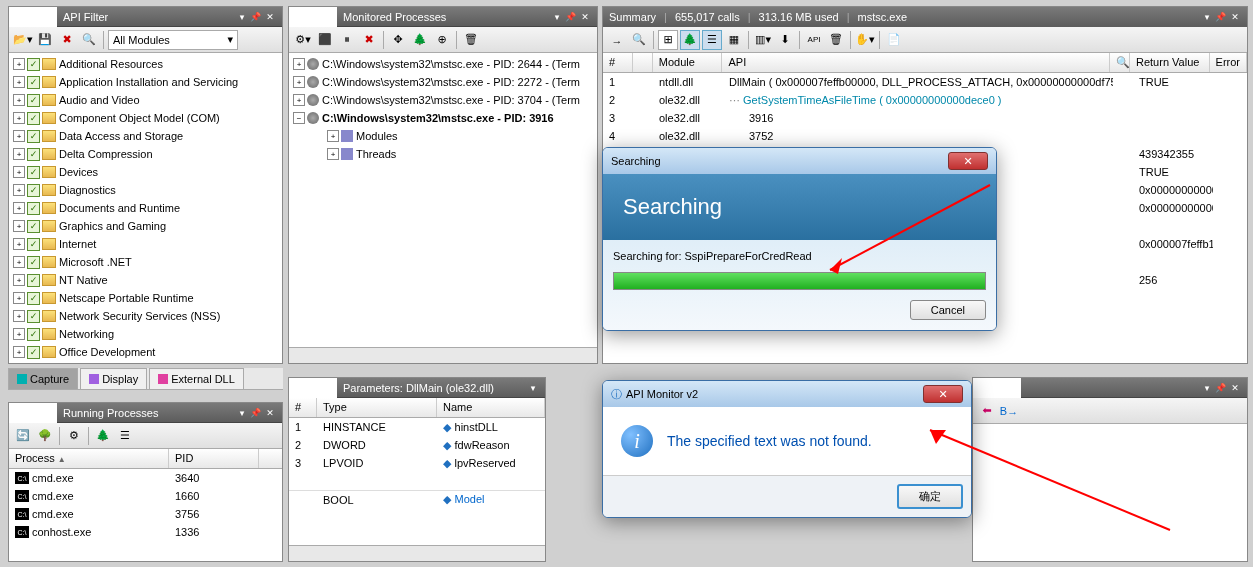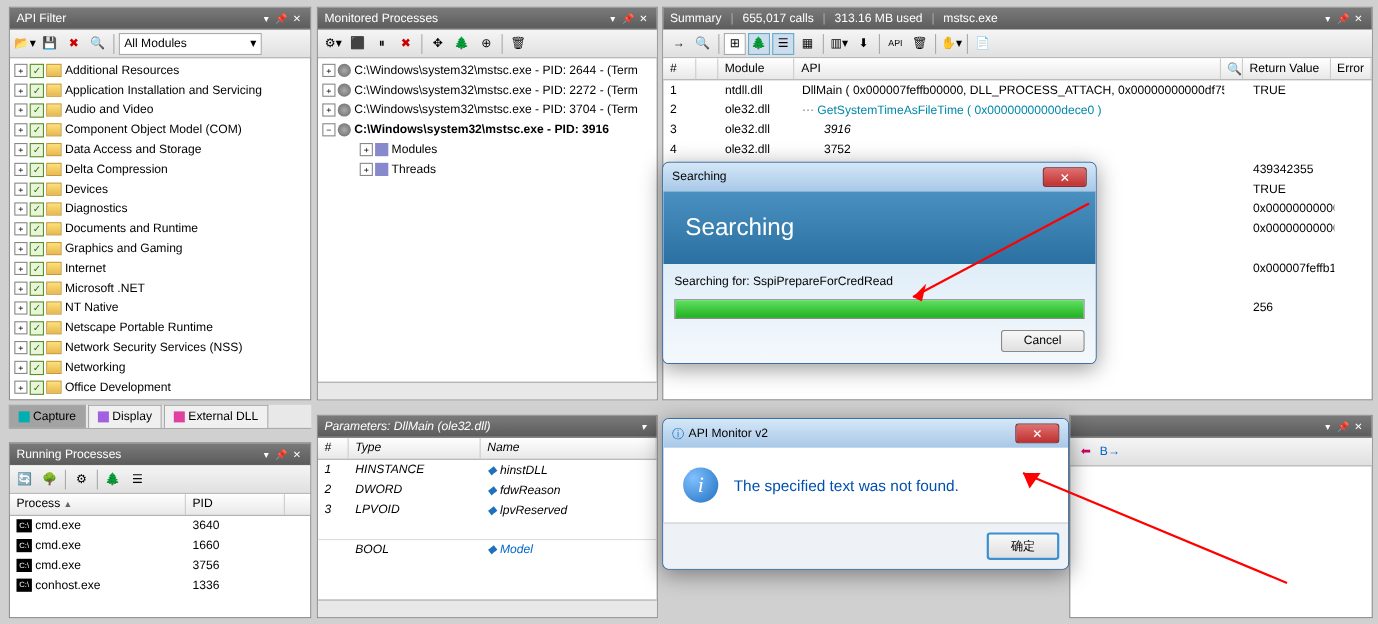--- a/index.html
+++ b/index.html
@@ -1,18 +1,18 @@
 <!DOCTYPE html>
 <html><head>
 <meta charset="utf-8">
 <style>
 *{box-sizing:border-box;margin:0;padding:0;font-family:"Segoe UI",Tahoma,sans-serif;font-size:11px;}
 body{background:#d0d0d0;width:1253px;height:567px;overflow:hidden;position:relative;}
 .panel{position:absolute;background:#fff;border:1px solid #888;}
-.panel-header{background:linear-gradient(to bottom,#7a7a7a,#5c5c5c);color:#fff;padding:3px 6px;height:20px;display:flex;align-items:center;justify-content:space-between;border-bottom:1px solid #444;}
+.panel-header{background:linear-gradient(to bottom,#7a7a7a,#5c5c5c);color:#fff;padding:3px 6px;height:20px;display:flex;align-items:center;justify-content:space-between;border-bottom:1px solid #444;margin-left:48px;}
 .panel-header .title{font-size:11px;}
 .panel-controls{display:flex;gap:2px;}
 .panel-controls span{cursor:pointer;width:12px;height:12px;display:inline-flex;align-items:center;justify-content:center;font-size:9px;}
 .toolbar{background:linear-gradient(to bottom,#f5f5f5,#e0e0e0);height:26px;border-bottom:1px solid #aaa;display:flex;align-items:center;padding:0 4px;gap:2px;}
 .tb-btn{width:20px;height:20px;display:inline-flex;align-items:center;justify-content:center;border:1px solid transparent;cursor:pointer;}
 .tb-sep{width:1px;height:18px;background:#aaa;margin:0 2px;}
 .dropdown{border:1px solid #aaa;background:#fff;padding:1px 4px;min-width:130px;height:20px;display:flex;align-items:center;justify-content:space-between;}
 .tree{overflow:auto;height:calc(100% - 46px);padding:2px;}
 .tree-item{display:flex;align-items:center;height:18px;padding-left:2px;white-space:nowrap;}
 .tree-exp{width:12px;height:12px;border:1px solid #888;display:inline-flex;align-items:center;justify-content:center;font-size:8px;margin-right:2px;cursor:pointer;background:#fff;}
@@ -280,21 +280,21 @@
       </div>
       <div class="tree-item" style="padding-left: 36px;">
         <span class="tree-exp">+</span>
         <span style="width:12px;height:12px;background:#88c;margin-right:3px;display:inline-block;"></span>
         <span>Threads</span>
       </div>
     </div>
   <div style="position:absolute;bottom:0;left:0;right:0;height:16px;background:#e8e8e8;border-top:1px solid #aaa;"></div>
 </div>
 
-<div class="panel" style="left:288px;top:377px;width:310px;height:185px;font-style:italic;">
+<div class="panel" style="left:288px;top:377px;width:258px;height:185px;">
   <div class="panel-header">
     <span class="title">Parameters: DllMain (ole32.dll)</span>
     <div class="panel-controls">
         <span>▾</span>
       </div>
   </div>
   <div class="list-header">
     <div style="width:28px;">#</div>
     <div style="width:120px;">Type</div>
     <div style="flex:1;">Name</div>
@@ -386,21 +386,21 @@
         <div style="width:390px;"><span style="color:#888;">⋯</span> <span class="link">GetSystemTimeAsFileTime ( 0x00000000000dece0 )</span></div>
         <div style="width:20px;"></div>
         <div style="width:80px;"></div>
         <div style="flex:1;"></div>
       </div>
       <div class="list-row">
         <div style="width:30px;">3</div>
         <div style="width:20px;"></div>
         <div style="width:70px;">ole32.dll</div>
         <div style="width:20px;"></div>
-        <div style="width:80px;font-style:italic;">3916</div>
+        <div style="width:80px;">3916</div>
         <div style="flex:1;"></div>
       </div>
       <div class="list-row">
         <div style="width:30px;">4</div>
         <div style="width:20px;"></div>
         <div style="width:70px;">ole32.dll</div>
         <div style="width:20px;"></div>
         <div style="width:80px;">3752</div>
         <div style="flex:1;"></div>
       </div>

